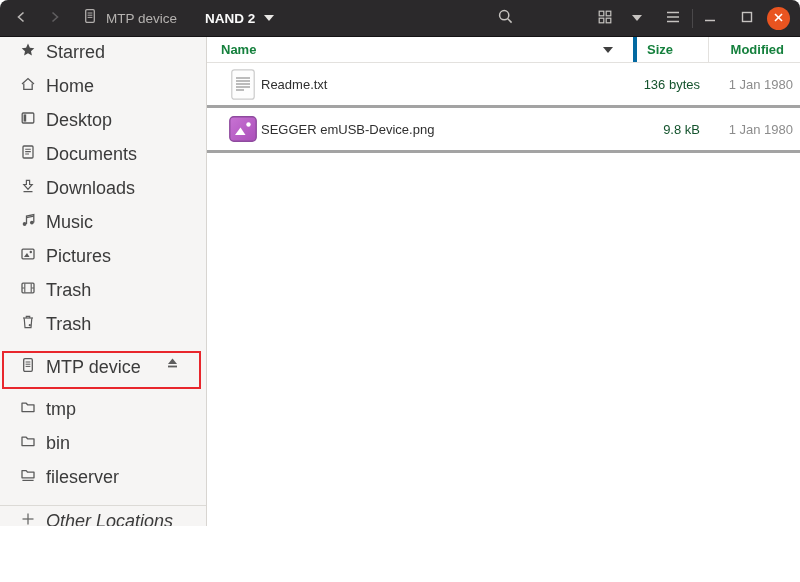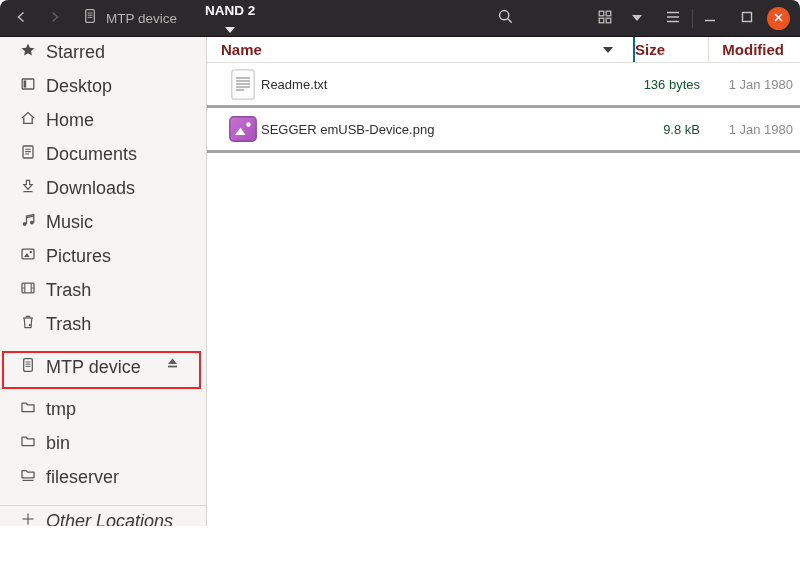--- a/index.html
+++ b/index.html
@@ -25,21 +25,21 @@
   .hbtn {
     background: transparent; border: none; cursor: pointer;
     width: 24px; height: 26px;
     display: flex; align-items: center; justify-content: center;
   }
   .nav-back { margin-left: 10px; }
   .nav-fwd  { margin-left: 8px; }
   .path-device { margin-left: 18px; display: flex; align-items: center; gap: 10px; }
   .path-device-label { color: #b5b2b0; font-size: 13.5px; }
   .path-loc { margin-left: 28px; display: flex; align-items: center; gap: 9px;
-              background: transparent; border: none; cursor: pointer; flex-direction: column; }
+              background: transparent; border: none; cursor: pointer; }
   .path-loc-label { color: #fafafa; font-size: 13.5px; font-weight: 700; }
   .caret-down {
     width: 0; height: 0;
     border-left: 5px solid transparent; border-right: 5px solid transparent;
     border-top: 6px solid #e8e6e4;
   }
   .hb-abs { position: absolute; top: 5px; }
   .hb-sep { position: absolute; left: 692px; top: 9px; width: 1px; height: 19px; background: #4a484a; }
   .close-btn {
     position: absolute; left: 767px; top: 7px;
@@ -84,31 +84,31 @@
     pointer-events: none;
   }
 
   .main { flex: 1; background: #fff; display: flex; flex-direction: column; min-width: 0; }
 
   
   .list-header {
     height: 26px; flex: 0 0 26px;
     display: flex; align-items: stretch;
     border-bottom: 1px solid #e3e1de;
-    font-size: 15px; font-weight: 700; color: #7f1d1d;
+    font-size: 13px; font-weight: 700; color: #15803d;
   }
   .col { display: flex; align-items: center; cursor: pointer; }
   .col-name { flex: 1; padding-left: 14px; }
   .col-name .spacer { flex: 1; }
   .sort-arrow {
     width: 0; height: 0; margin-right: 20px;
     border-left: 5px solid transparent; border-right: 5px solid transparent;
     border-top: 6px solid #3f3f3f;
   }
-  .col-size { width: 75px; flex: 0 0 75px; border-left: 2px solid #0369a1; }
+  .col-size { width: 75px; flex: 0 0 75px; border-left: 4px solid #0369a1; padding-left: 10px; }
   .col-modified { width: 92px; flex: 0 0 92px; border-left: 1px solid #e3e1de;
     justify-content: flex-end; padding-right: 16px; }
 
   
   .file-row {
     height: 45px;
     display: flex; align-items: center;
     border-bottom: 3px solid #a3a3a3;
     cursor: pointer;
     font-size: 13px;
@@ -231,35 +231,35 @@
           <svg width="16" height="16" viewBox="0 0 16 16">
               <path d="M8 1.6 L9.9 5.7 14.3 6.2 11 9.2 11.9 13.6 8 11.3 4.1 13.6 5 9.2 1.7 6.2 6.1 5.7 Z" fill="#4a4a4a"></path>
             </svg>
         </span>
         <span>Starred</span>
       </div>
 
       <div class="side-item">
         <span class="sicon">
           <svg width="16" height="16" viewBox="0 0 16 16">
+            <path d="M2 8 L8 2.6 L14 8" fill="none" stroke="#5a5a5a" stroke-width="1.3"></path>
+            <path d="M3.8 7.4 V13.3 H12.2 V7.4" fill="none" stroke="#5a5a5a" stroke-width="1.3"></path>
+          </svg>
+        </span>
+        <span>Home</span>
+      </div>
+
+      <div class="side-item">
+        <span class="sicon">
+          <svg width="16" height="16" viewBox="0 0 16 16">
             <rect x="2.2" y="3" width="11.6" height="10" rx="1" fill="none" stroke="#5a5a5a" stroke-width="1.3"></rect>
             <rect x="3.6" y="4.4" width="2.6" height="7.2" fill="#5a5a5a"></rect>
           </svg>
         </span>
         <span>Desktop</span>
-      </div>
-
-      <div class="side-item">
-        <span class="sicon">
-          <svg width="16" height="16" viewBox="0 0 16 16">
-            <path d="M2 8 L8 2.6 L14 8" fill="none" stroke="#5a5a5a" stroke-width="1.3"></path>
-            <path d="M3.8 7.4 V13.3 H12.2 V7.4" fill="none" stroke="#5a5a5a" stroke-width="1.3"></path>
-          </svg>
-        </span>
-        <span>Home</span>
       </div>
 
       <div class="side-item">
         <span class="sicon">
           <svg width="16" height="16" viewBox="0 0 16 16">
             <rect x="3" y="2" width="10" height="12" rx="1" fill="none" stroke="#5a5a5a" stroke-width="1.3"></rect>
             <line x1="5.2" y1="5.2" x2="10.8" y2="5.2" stroke="#5a5a5a" stroke-width="1.1"></line>
             <line x1="5.2" y1="7.6" x2="10.8" y2="7.6" stroke="#5a5a5a" stroke-width="1.1"></line>
             <line x1="5.2" y1="10" x2="9" y2="10" stroke="#5a5a5a" stroke-width="1.1"></line>
           </svg>

